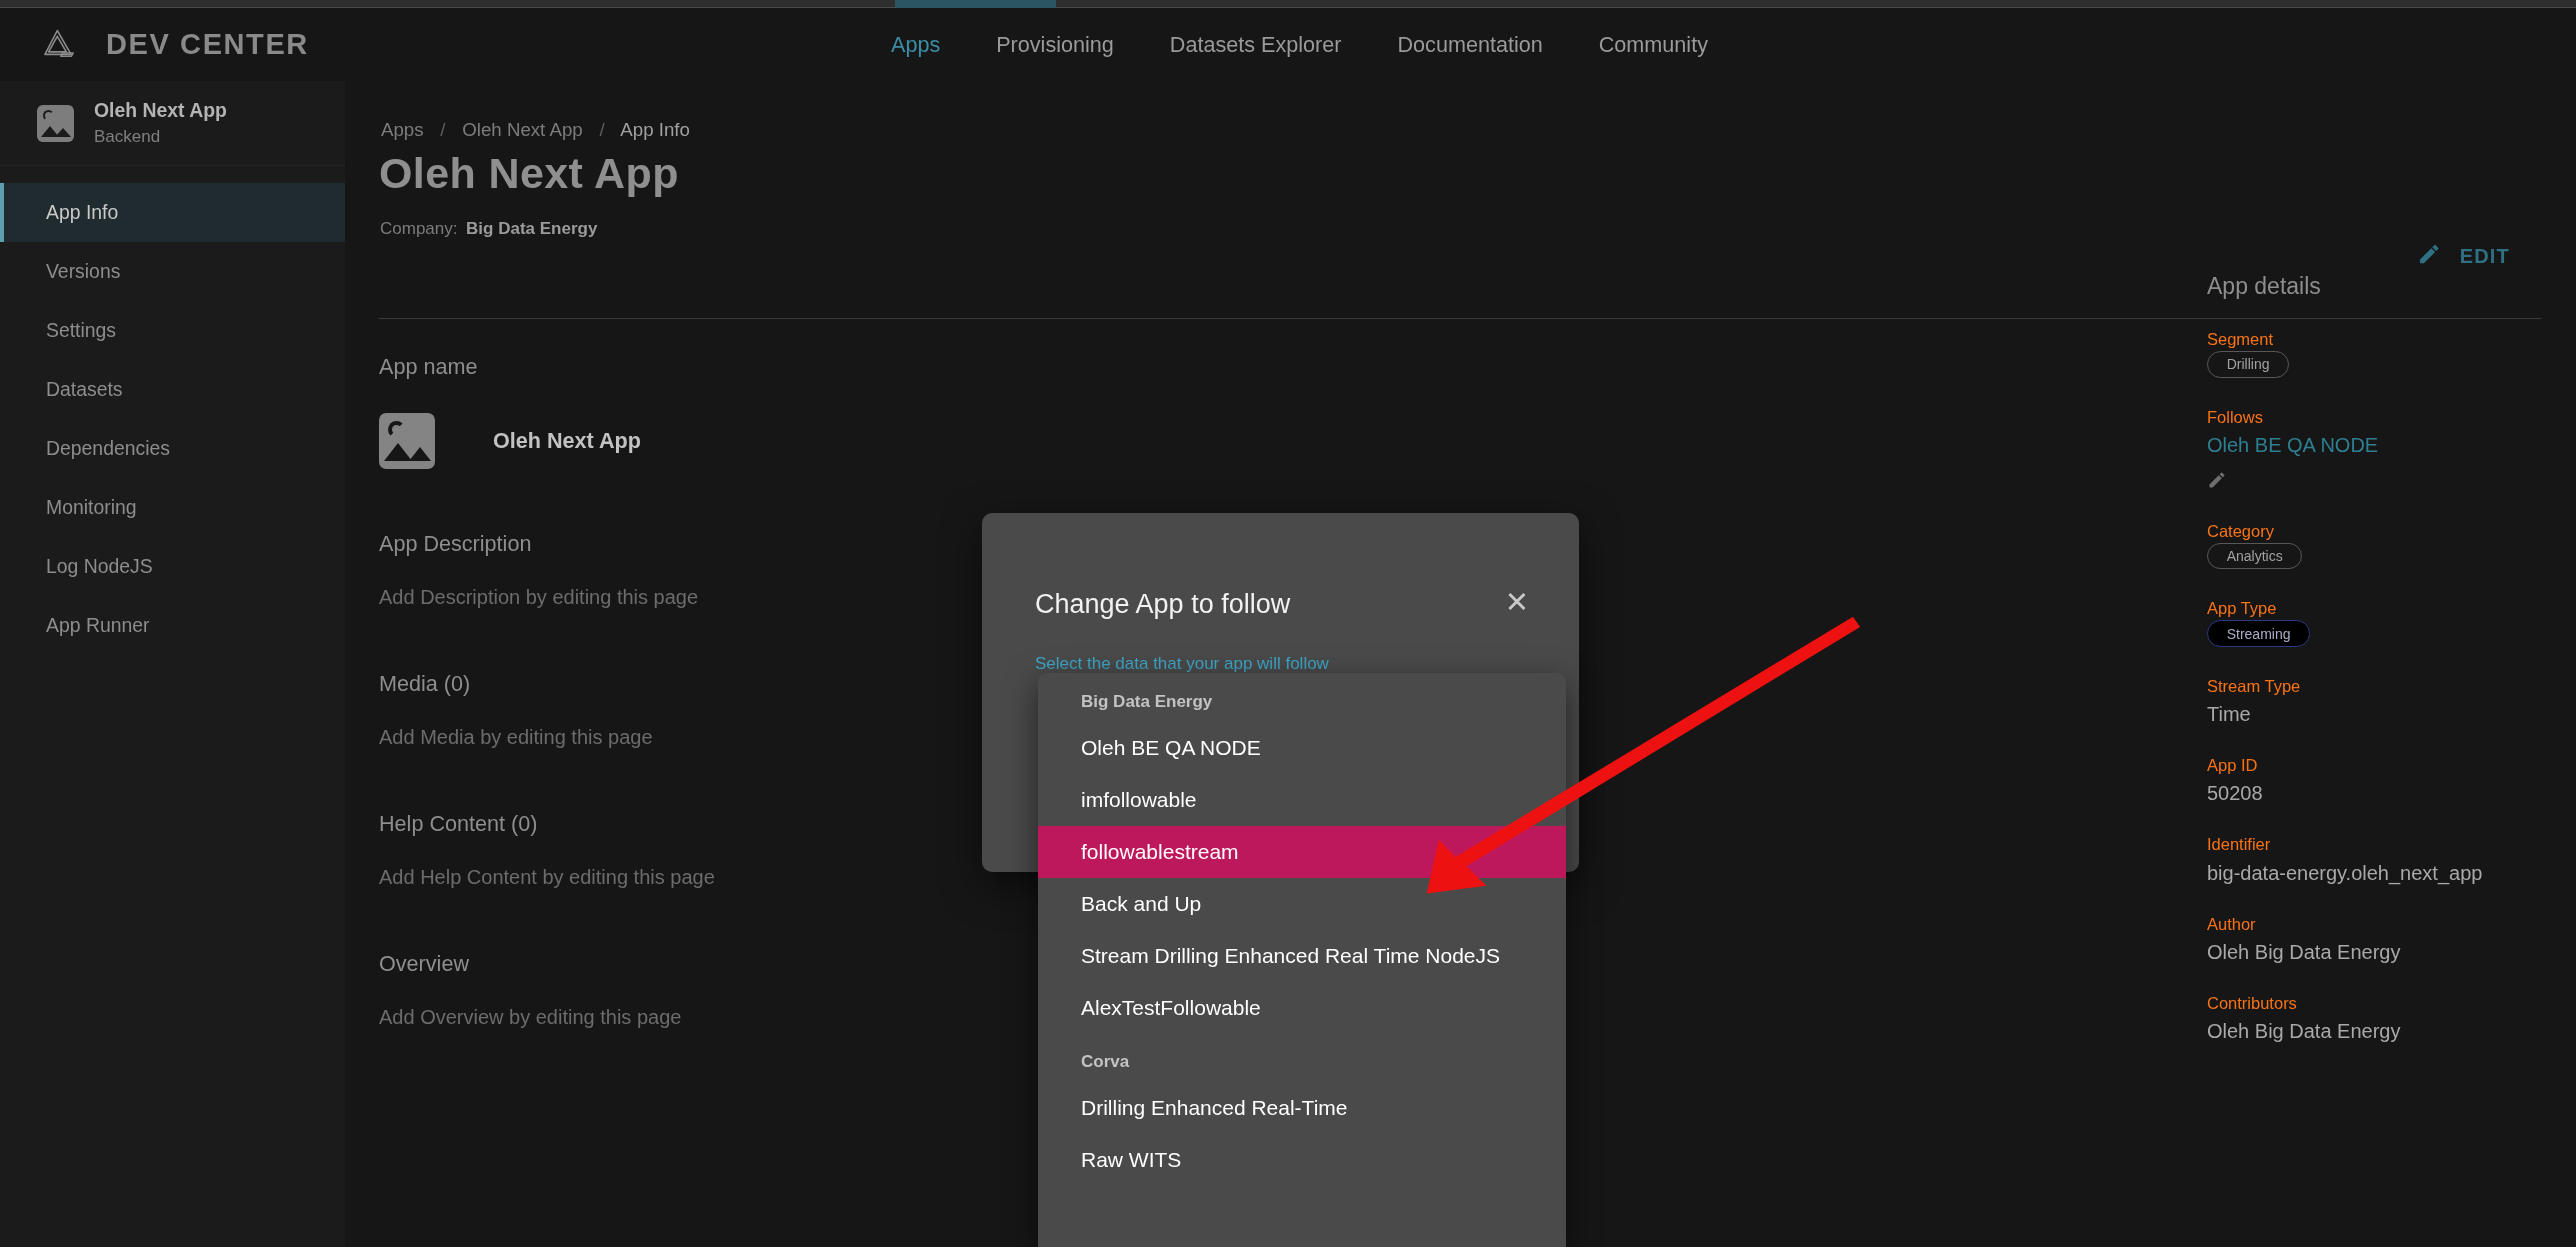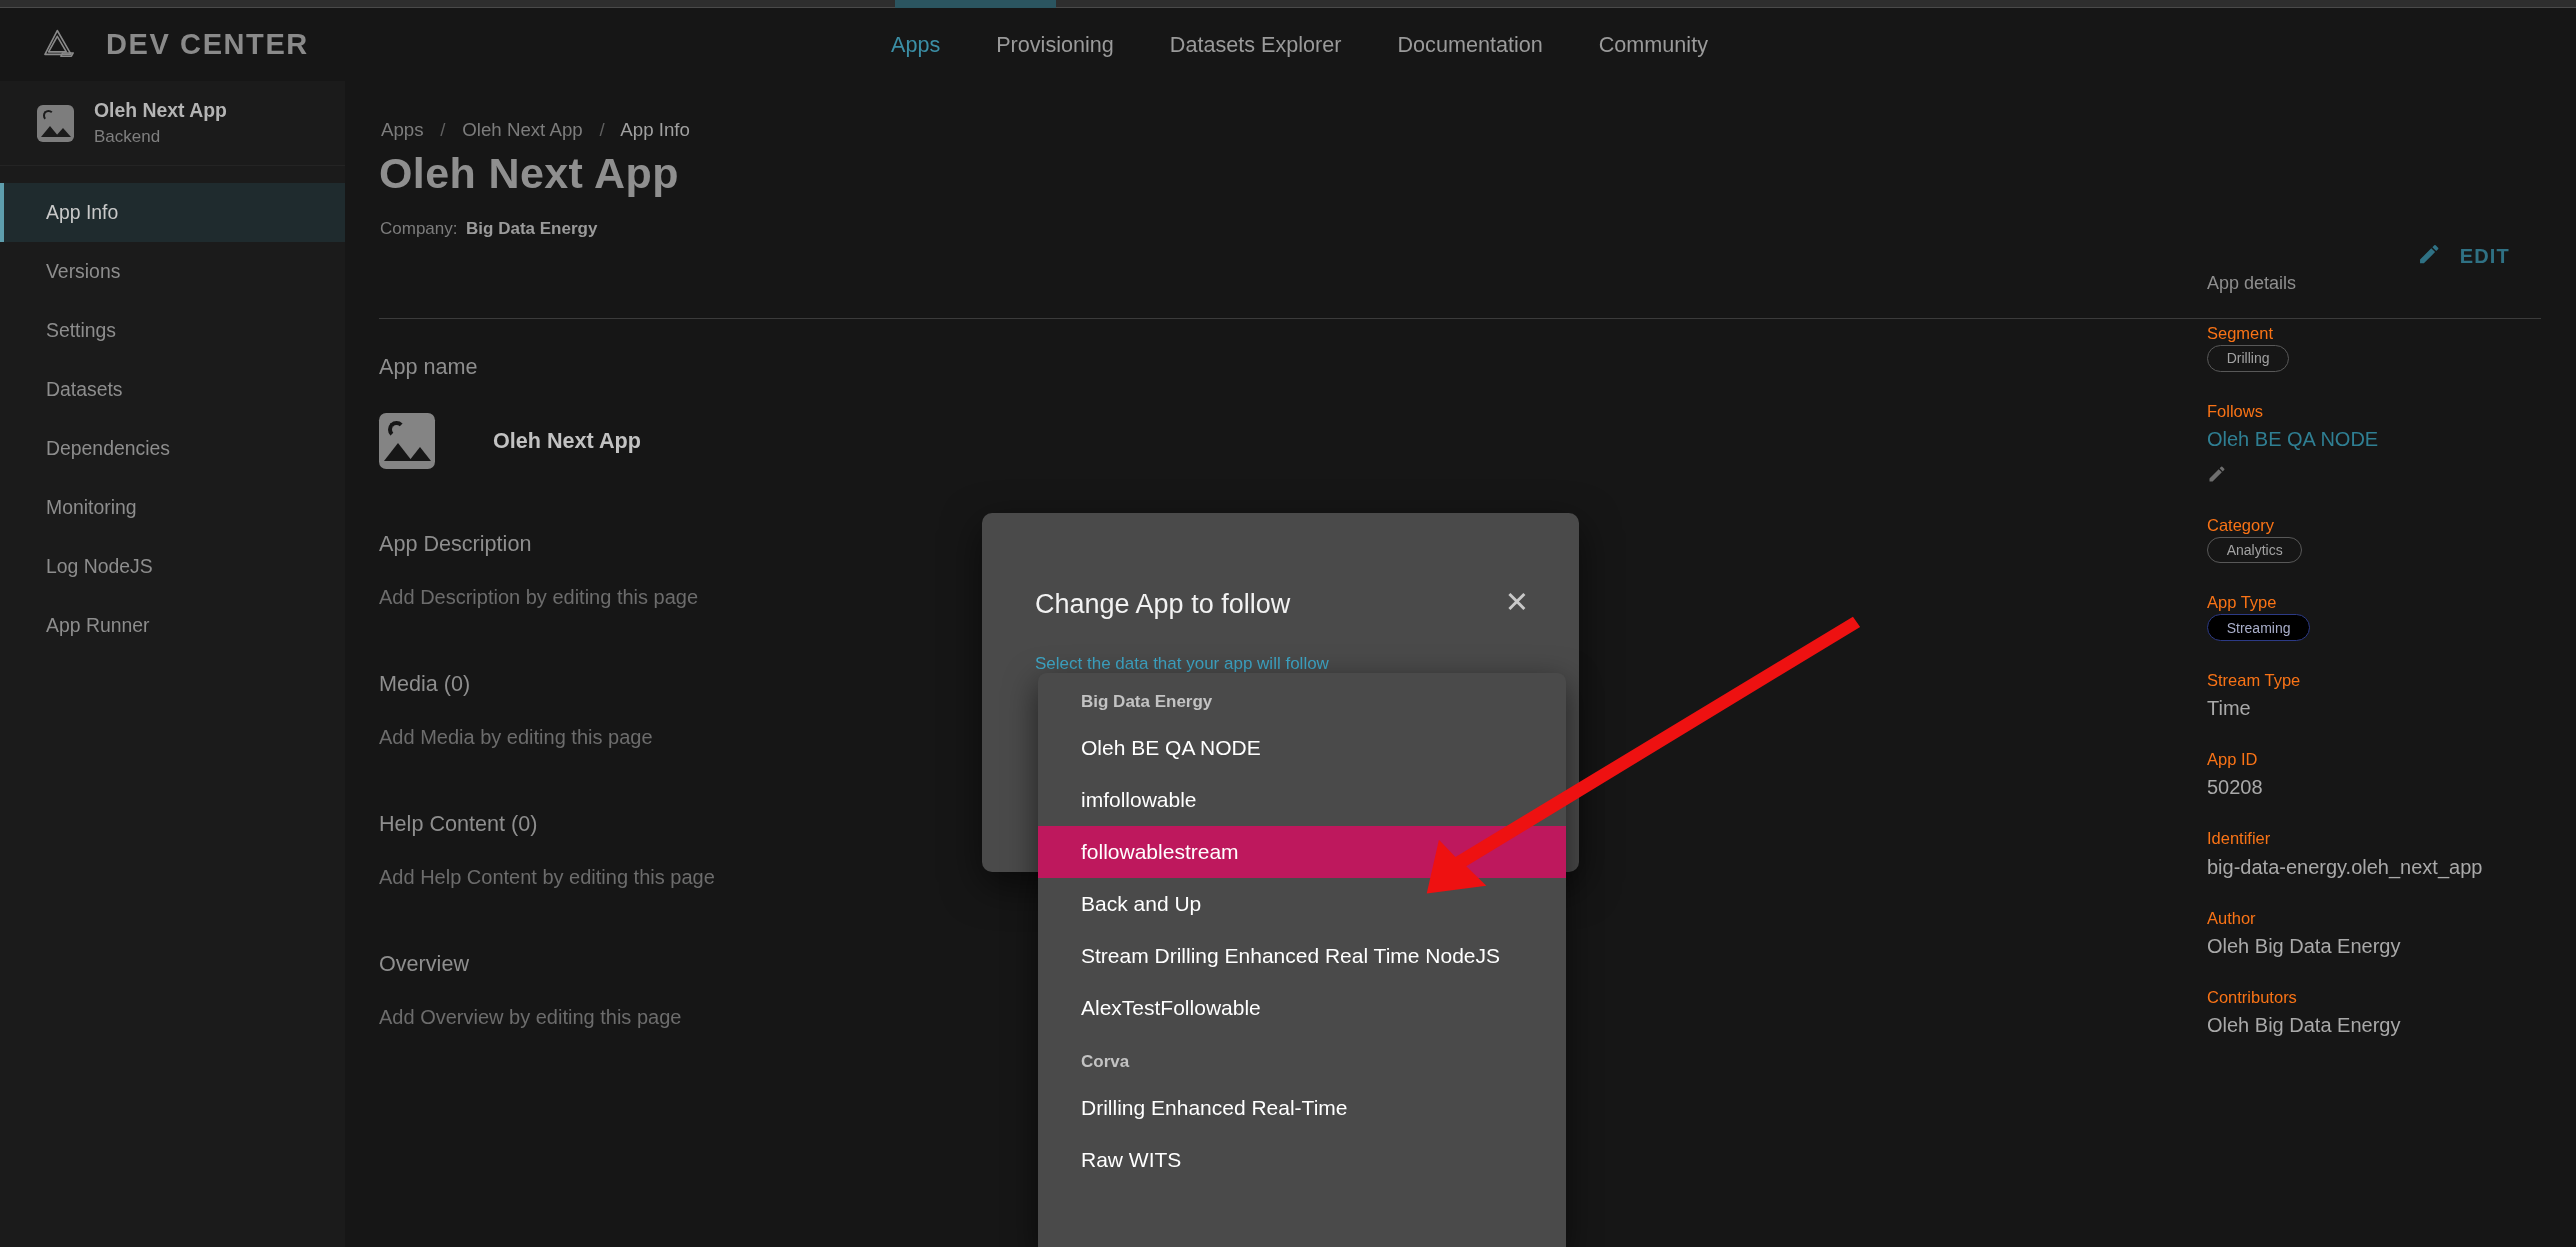--- a/index.html
+++ b/index.html
@@ -121,21 +121,21 @@
   .app-big-icon .mtn2 {
     position:absolute; right:3.6px; bottom:8px; width:0; height:0;
     border-left:11.5px solid transparent; border-right:11.5px solid transparent; border-bottom:14.4px solid #161616;
   }
   .app-big-name { margin-left:58px; font-size:21.6px; color:#c2c2c2; font-weight:700; }
   .sec-block { margin-top:62px; }
   .sec-block .sec-hint { margin-top:29px; }
 
   
   .details { position:absolute; left:2207px; top:273px; width:316px; }
-  .details-title { font-size:18px; color:#8e8e8e; }
+  .details-title { font-size:23px; color:#8e8e8e; }
   .d-group { margin-top:30px; }
   .d-label { font-size:16.5px; color:#f97316; }
   .d-value { font-size:20px; color:#a9a9a9; margin-top:7.2px; }
   .d-value.link { color:#2f7f93; cursor:pointer; }
   .chip {
     display:inline-block; margin-top:2px; padding:4.3px 18.7px; border-radius:16px;
     border:0.7px solid #585858; color:#a2a2a2; font-size:14px;
   }
   .chip.filled { background:#000000; border-color:#2c3a86; color:#a9aec9; }
   .d-pencil { margin-top:13px; display:block; cursor:pointer; }

